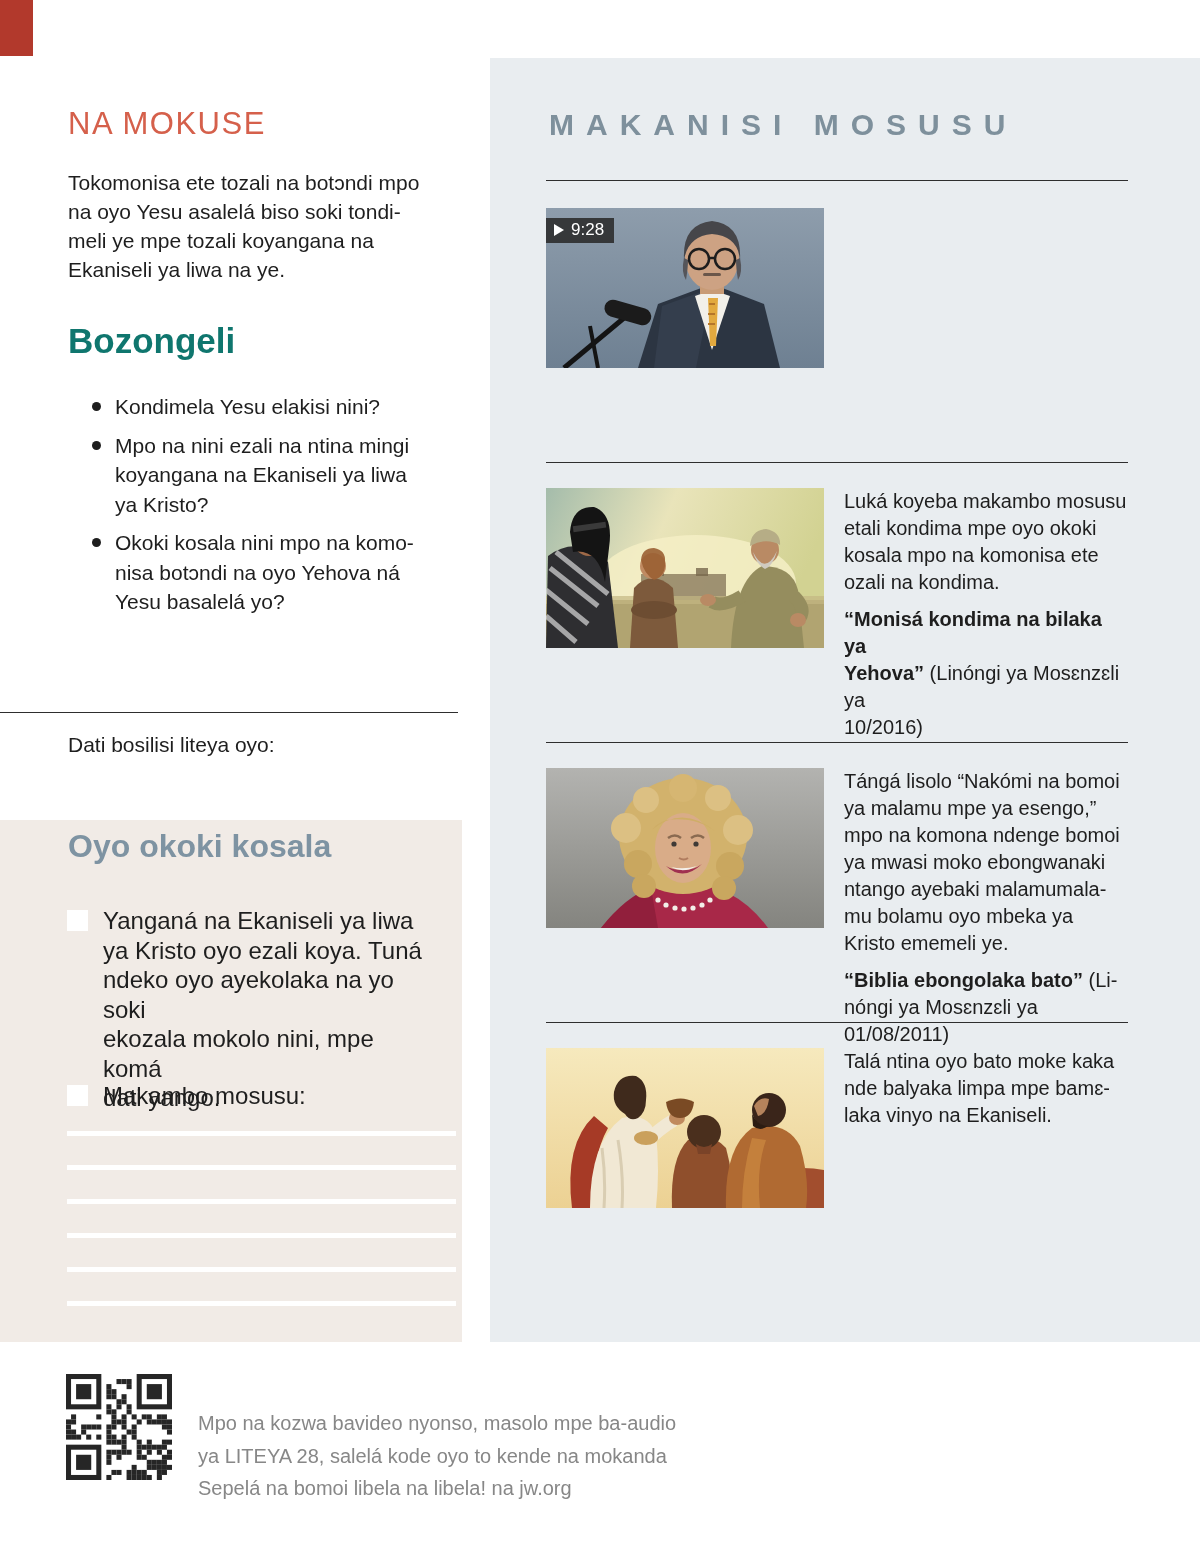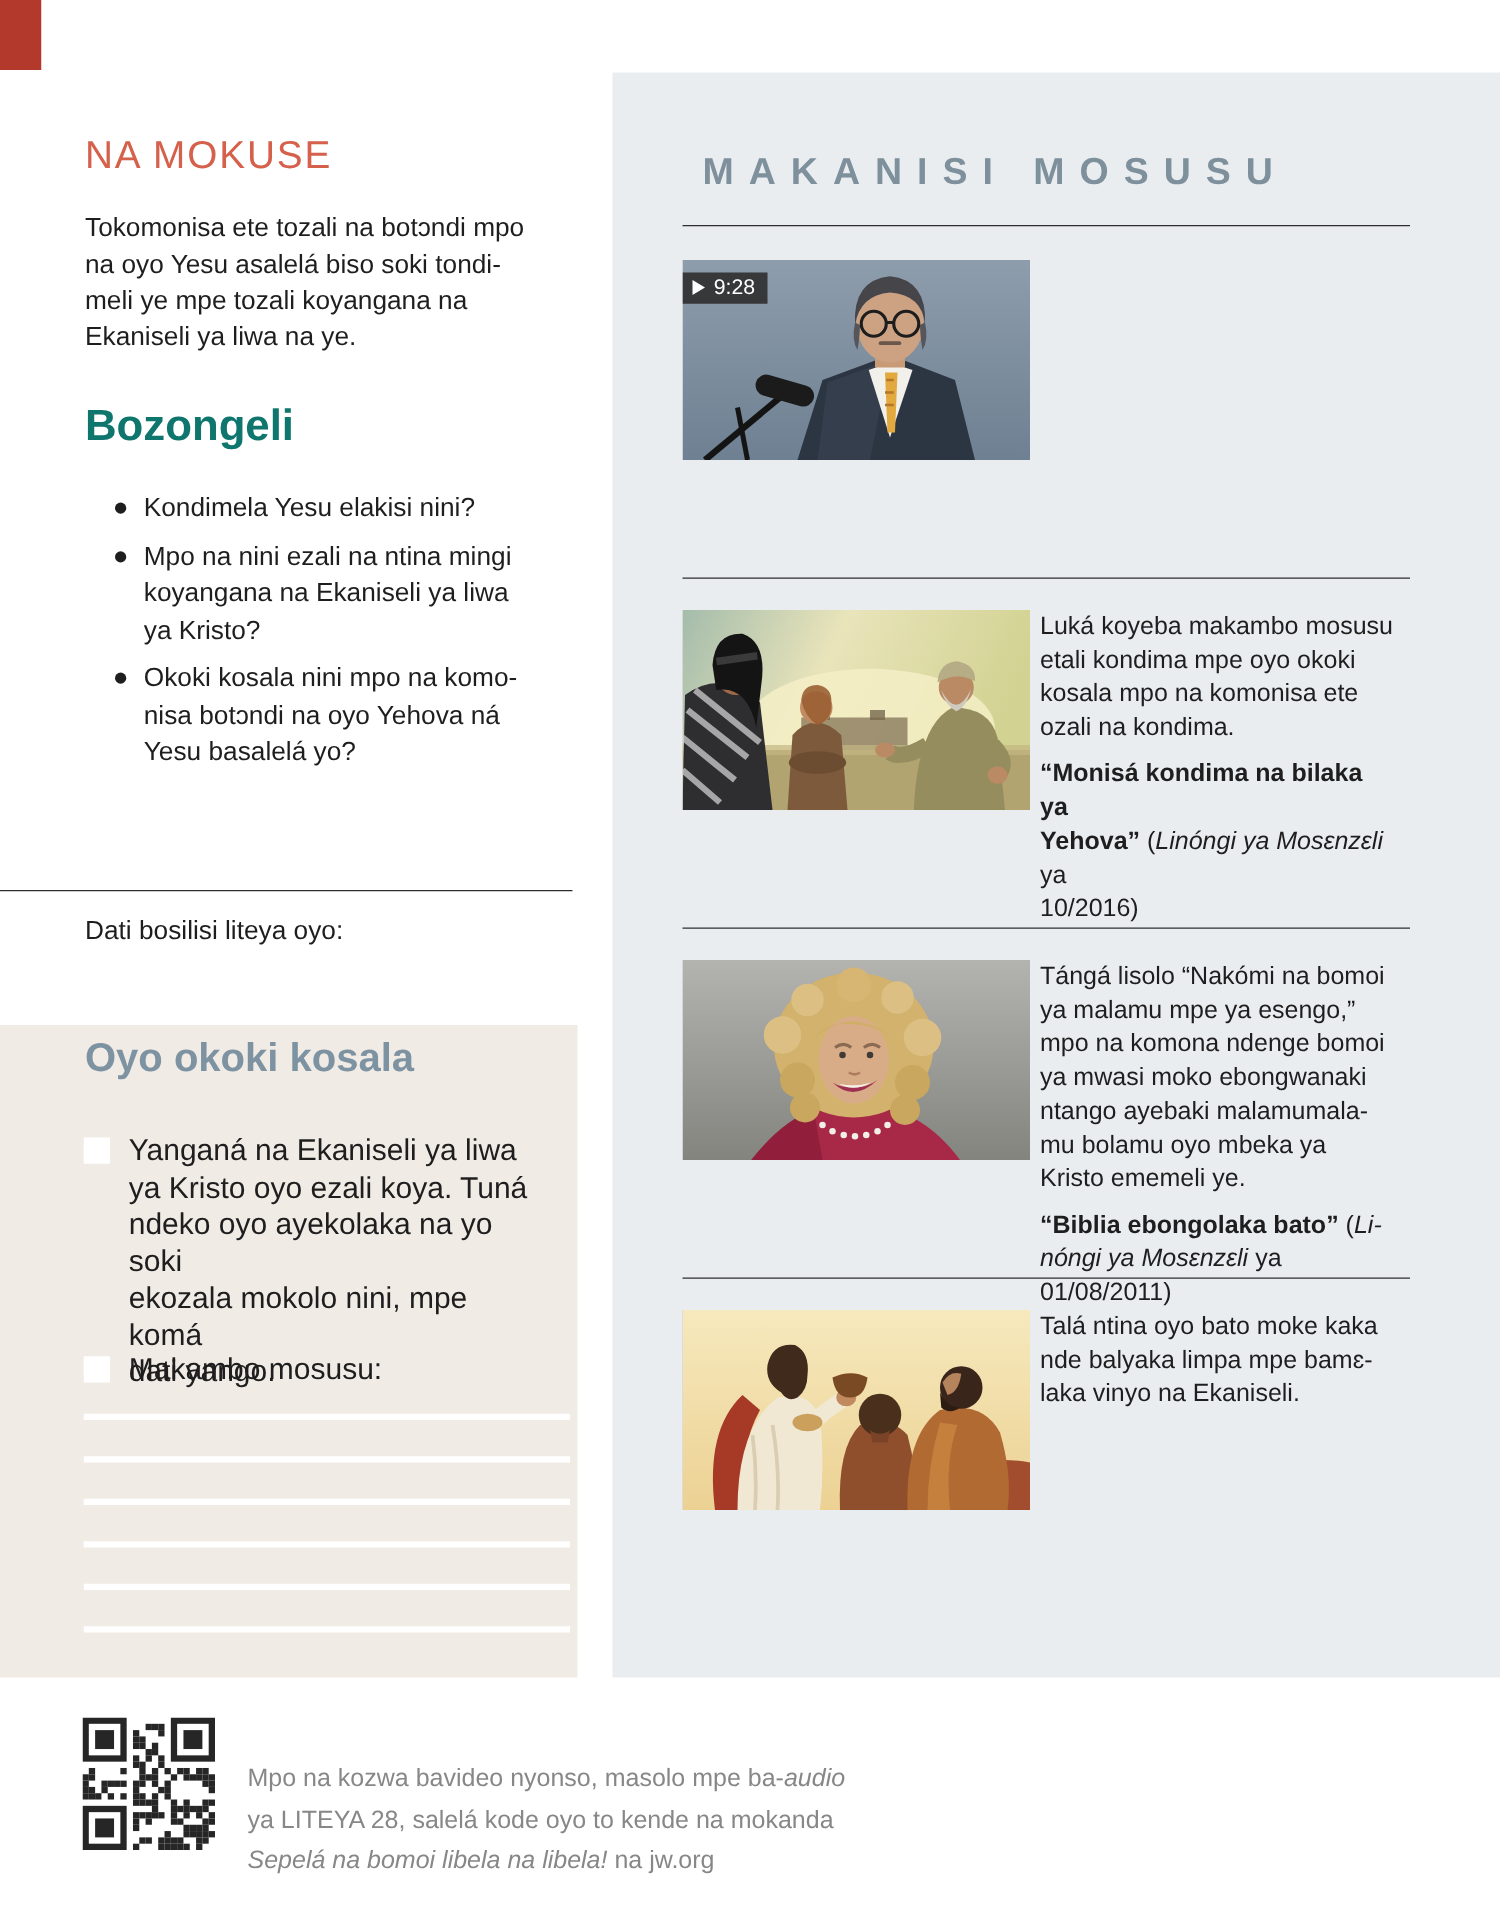--- a/index.html
+++ b/index.html
@@ -23,33 +23,33 @@
   .goal-h{position:absolute;left:68px;top:8px;margin:0;font-size:32px;font-weight:700;color:#7e93a2}
   .check{position:absolute;left:0;width:440px;height:0}
   .check .cb{position:absolute;left:67px;top:4px;width:21px;height:21px;background:#ffffff}
   .check .ct{position:absolute;left:103px;top:0;width:335px;font-size:24px;line-height:29.5px}
   .check1{top:86px}.check2{top:261px}
   .write-lines{position:absolute;left:67px;top:311px;width:389px}
   .wline{height:5px;background:#ffffff;margin-bottom:29px}
 
   
   .panel{position:absolute;left:490px;top:58px;width:710px;height:1284px;background:#e9edf0}
-  .panel-title{position:absolute;left:56px;top:47px;margin:16px;font-size:30px;font-weight:700;
+  .panel-title{position:absolute;left:56px;top:47px;margin:3px;font-size:30px;font-weight:700;
                letter-spacing:12px;color:#7e909c;white-space:nowrap}
   .rule{position:absolute;left:56px;width:582px;border-top:1.5px solid #2e2e2e}
   .r0{top:122px}.r1{top:404px}.r2{top:684px}.r3{top:964px}
-  .row{position:absolute;left:56px;width:582px;display:flex;gap:8px}
+  .row{position:absolute;left:56px;width:582px;display:flex;gap:20px}
   .row1{top:150px}.row2{top:430px}.row3{top:710px}.row4{top:990px}
   .thumb{position:relative;width:278px;height:160px;flex:0 0 auto;overflow:hidden;background:#ccc}
   .thumb svg{display:block;width:278px;height:160px}
   .rtext{width:284px;font-size:20px;line-height:27px}
   .rtext p{margin:0 0 10px}
   .sub{font-weight:700;font-style:italic}
   .b{font-weight:700}
-  .i{font-style:italic}
+  .i{}
   .badge{position:absolute;left:0;top:10px;background:rgba(42,42,42,.88);color:#fff;
          font-size:17px;padding:2px 10px 3px 8px;display:flex;align-items:center;gap:7px}
   .play{width:0;height:0;border-left:10px solid #fff;border-top:6px solid transparent;border-bottom:6px solid transparent}
 
   
   .qr{position:absolute;left:66px;top:1374px;width:106px;height:106px}
   .qr svg{display:block;width:106px;height:106px}
   .footer-text{position:absolute;left:198px;top:1387px;width:520px;font-size:20px;
                line-height:32.5px;color:#878787}
 </style>

